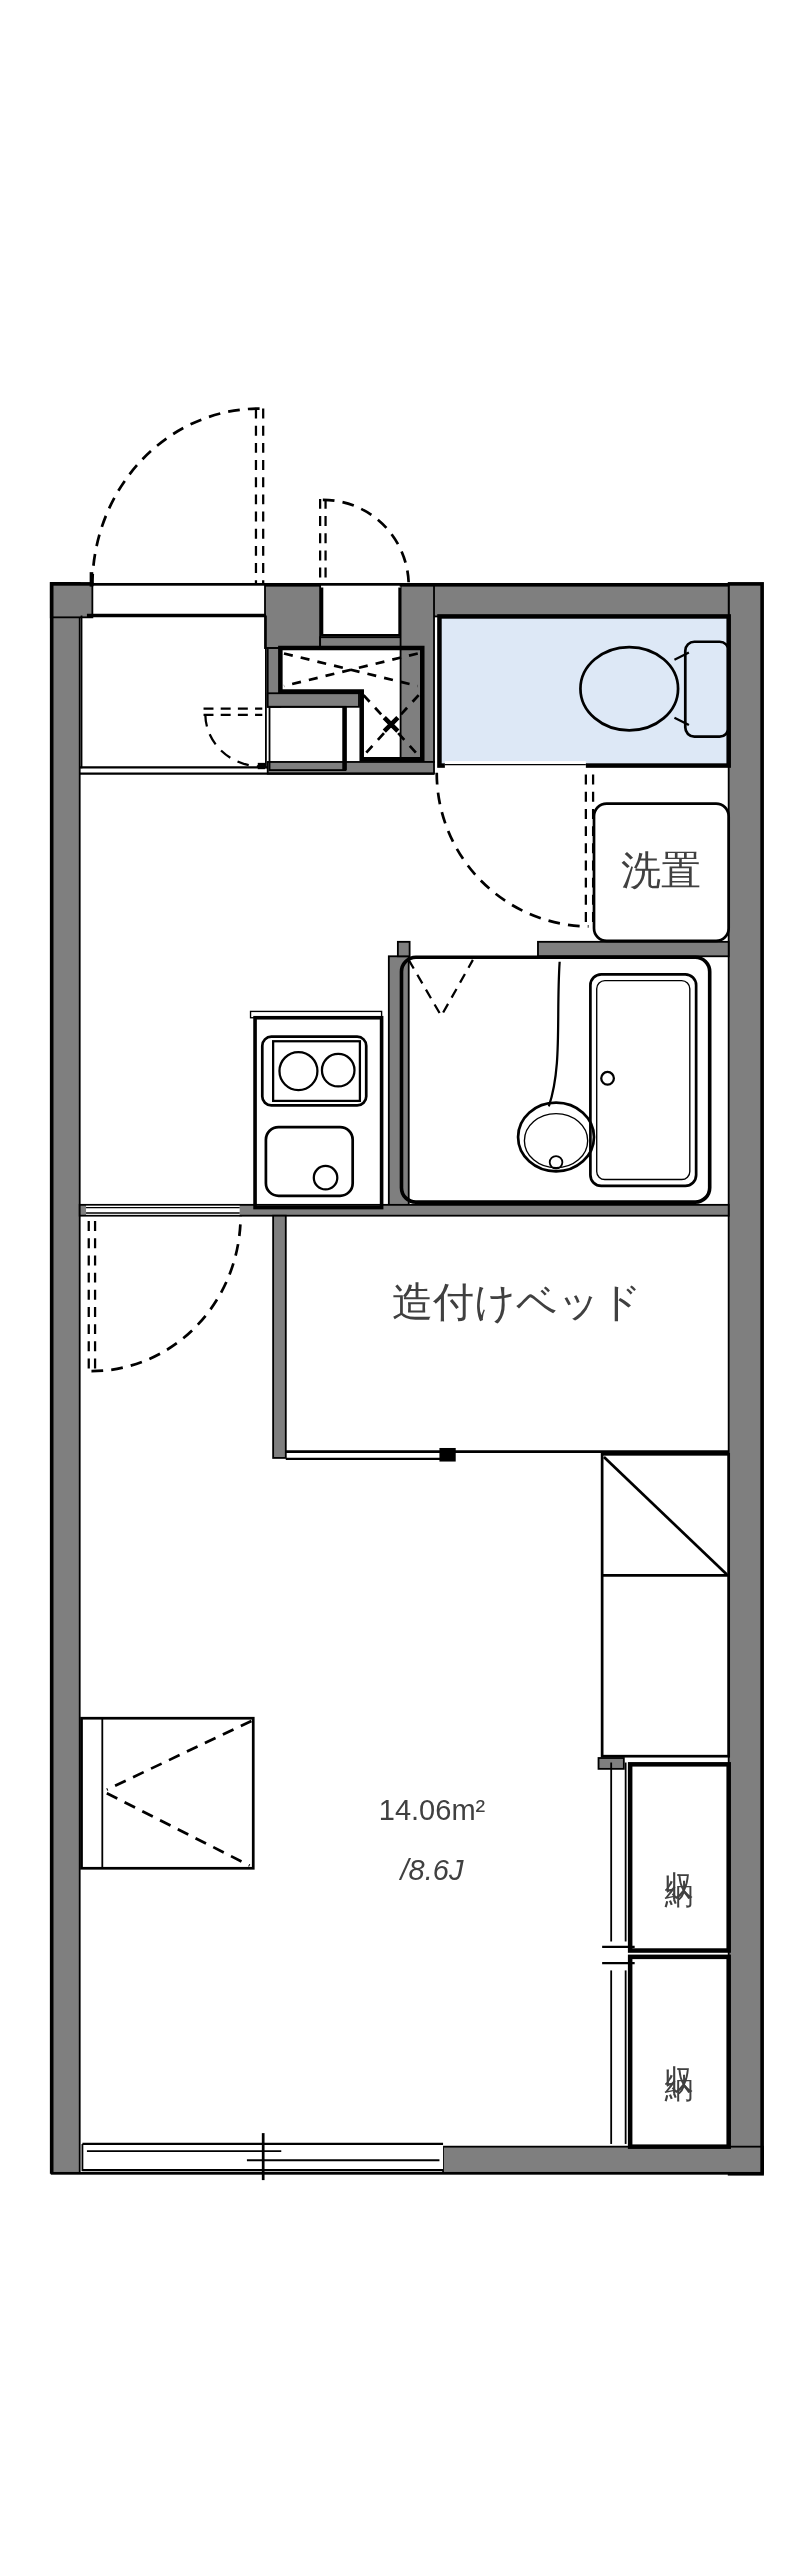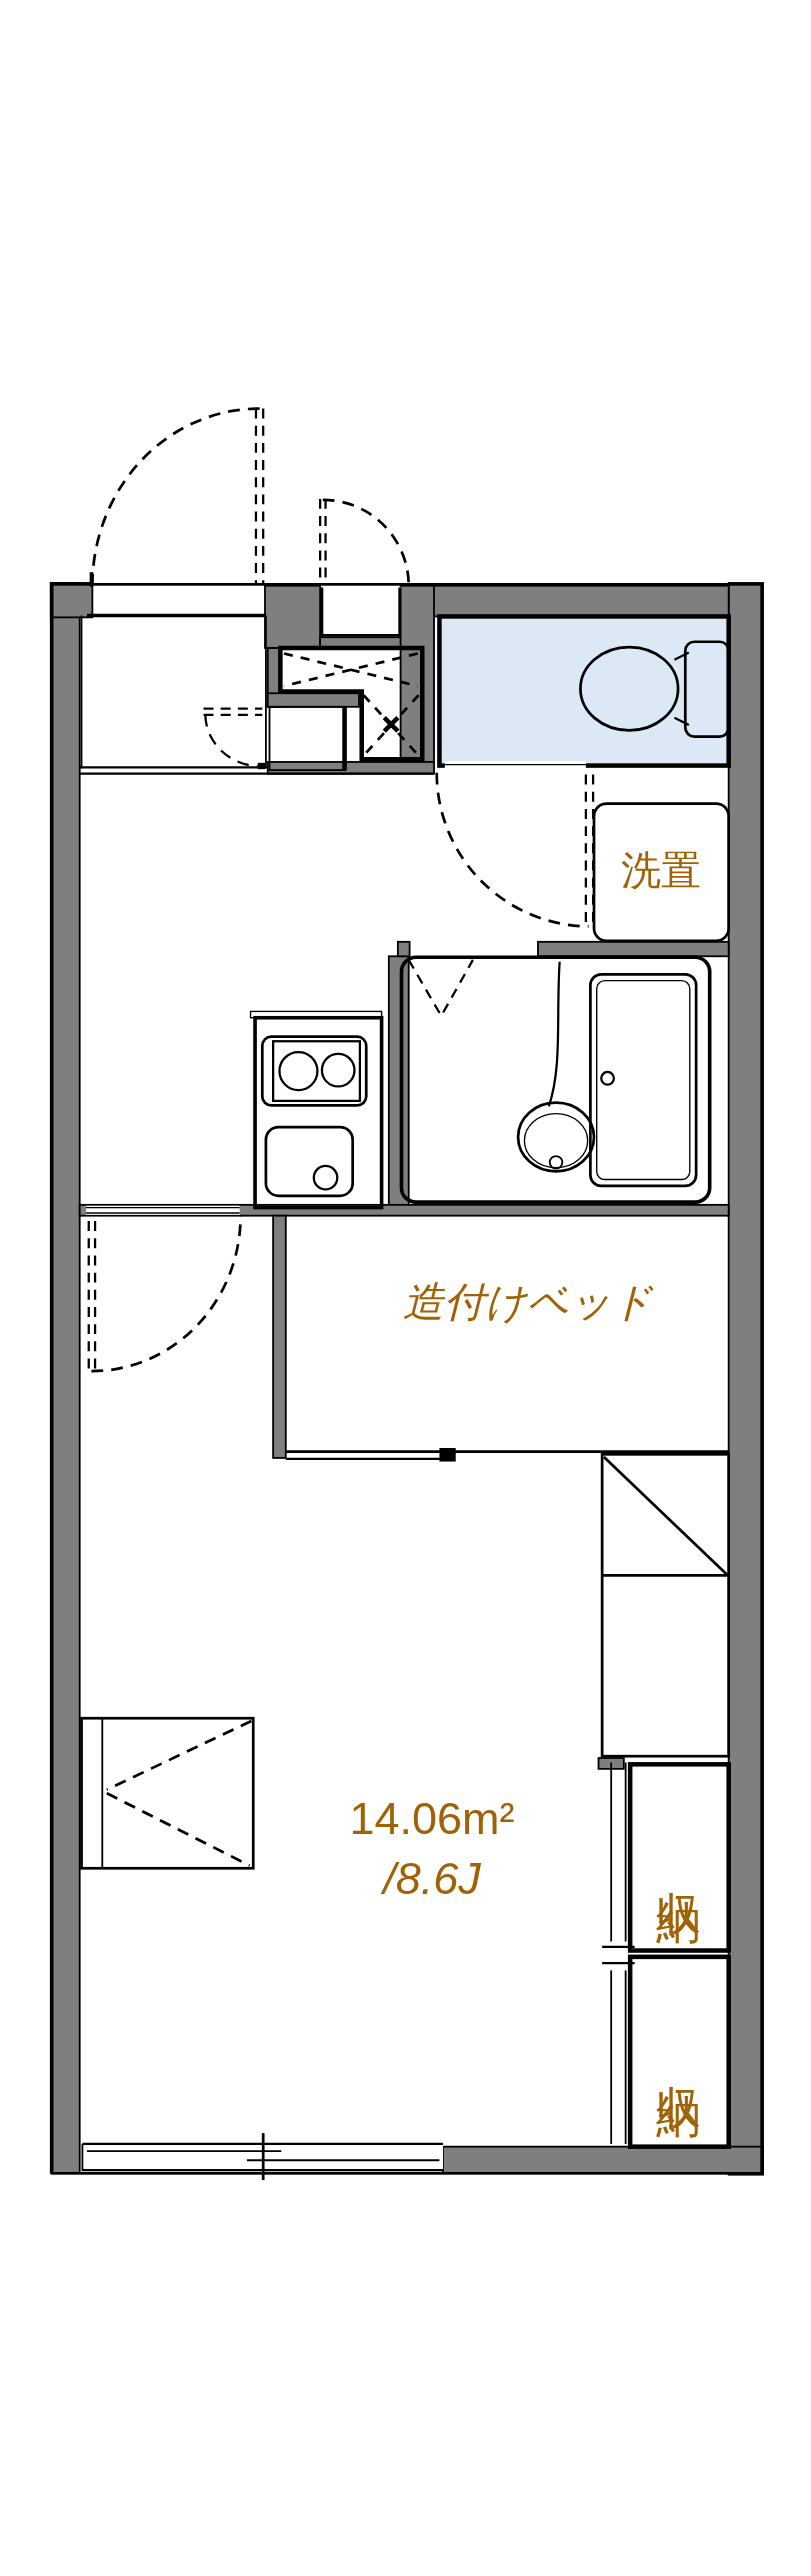--- a/index.html
+++ b/index.html
@@ -16,25 +16,25 @@
   .s2{stroke:#000;stroke-width:2;fill:none;}
   .s25{stroke:#000;stroke-width:2.5;fill:none;}
   .s3{stroke:#000;stroke-width:3;fill:none;}
   .s4{stroke:#000;stroke-width:4;fill:none;}
   .s5{stroke:#000;stroke-width:5;fill:none;}
   .dashA{stroke-dasharray:13 9;}
   .dashB{stroke-dasharray:11 8;}
   .dashC{stroke-dasharray:10 9;}
   .blk{fill:#000;stroke:none;}
   
-  .label{position:absolute;transform:translate(-50%,-50%);color:#a16207;white-space:nowrap;
+  .label{position:absolute;transform:translate(-50%,-50%);color:#404040;white-space:nowrap;
          text-align:left;line-height:1;}
   .f44{font-size:40px;}
   .f45{font-size:41px;}
-  .f50{font-size:45px;margin-top:8px;}
+  .f50{font-size:29px;}
   .f72{font-size:65px;letter-spacing:5.4px;}
   .vert{writing-mode:vertical-rl;letter-spacing:9px;}
 </style>
 </head>
 <body>
 
 <div class="canvas">
 
   <svg width="812" height="2576" viewBox="0 0 898 2850">
 
@@ -212,21 +212,21 @@
       <path class="s25" d="M91,2401 H490"></path>
       <path class="s2" d="M91,2372 V2402"></path>
       <path class="s2" d="M96,2380 H311"></path>
       <path class="s2" d="M273,2390 H486"></path>
       <path class="s3" d="M291,2360 V2412"></path>
     </g>
   </svg>
 
   <div class="label f44" style="left:661px;top:870px;">洗置</div>
 
-  <div class="label f45" style="left:528px;top:1302px;font-style:italic;">造付けベッド</div>
+  <div class="label f45" style="left:517px;top:1302px;">造付けベッド</div>
 
   <div class="label f50" style="left:432px;top:1810px;">14.06m²</div>
   <div class="label f50" style="left:432px;top:1870px;font-style:italic;">/8.6J</div>
 
   <div class="label f50 vert" style="left:679px;top:1857px;">収納</div>
   <div class="label f50 vert" style="left:679px;top:2051px;">収納</div>
 
 </div>
 
 

